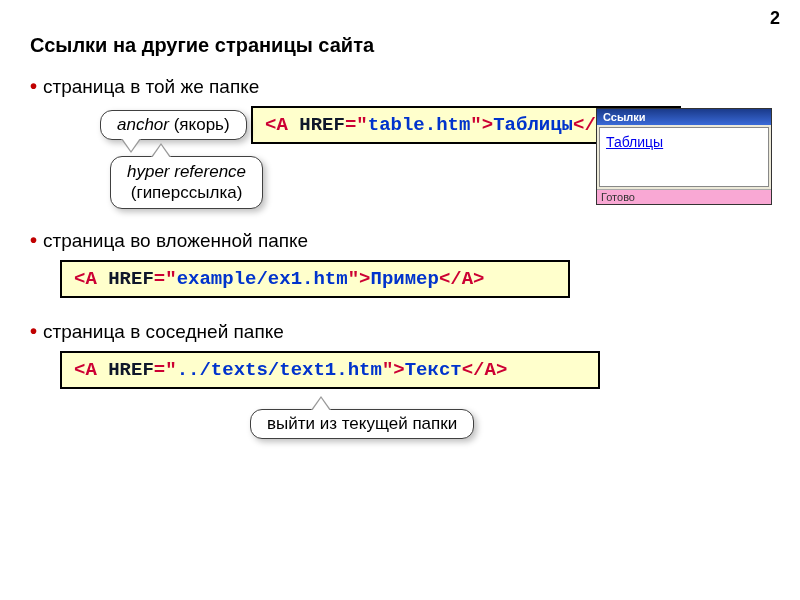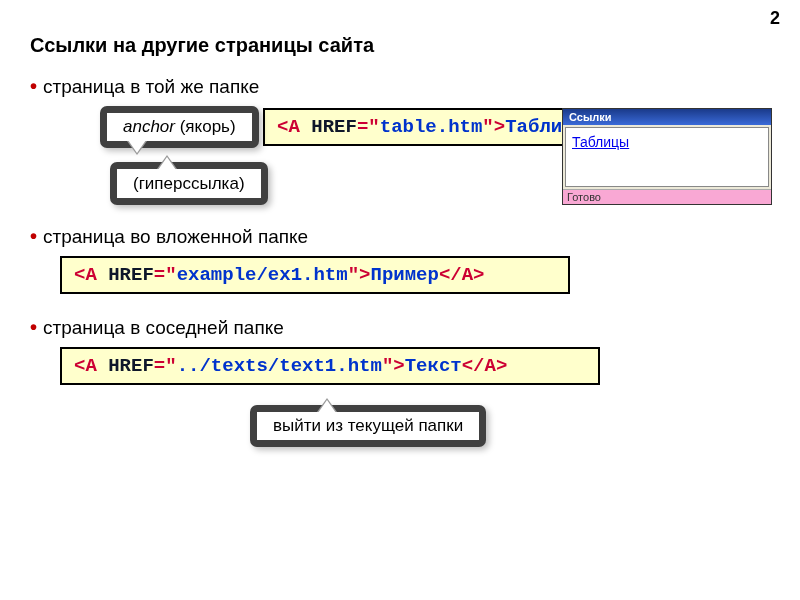--- a/index.html
+++ b/index.html
@@ -32,22 +32,22 @@
       font-weight: bold;
     }
     .section {
       font-size: 19px;
       color: #000;
       margin-bottom: 8px;
     }
     .callout {
       display: inline-block;
       background: #fff;
-      border: 7px solid #404040;
-      border-radius: 7px;
+      border: 1px solid #404040;
+      border-radius: 12px;
       padding: 4px 16px;
       font-style: italic;
       font-size: 17px;
       box-shadow: 3px 3px 6px rgba(0,0,0,0.25);
       position: relative;
     }
     .callout-1 { margin-left: 70px; margin-bottom: 6px; }
     .callout-2 { margin-left: 80px; margin-top: 8px; margin-bottom: 14px; text-align: center; line-height: 1.25;}
     .callout-3 { margin-left: 220px; margin-top: 16px; }
     .callout .line1 { font-style: italic; }
@@ -98,21 +98,21 @@
     .code-box.w2 { margin-left: 30px; width: 510px; }
     .code-box.w3 { margin-left: 30px; width: 540px; }
     .tag-red { color: #cc0033; }
     .tag-green { color: #0f172a; }
     .val-blue { color: #0033cc; }
     .link-blue { color: #0033cc; }
     .window {
       position: absolute;
       right: 28px;
       top: 108px;
-      width: 210px;
+      width: 176px;
       border: 1px solid #333;
       background: #ece9d8;
       font-size: 12px;
     }
     .window .titlebar {
       background: linear-gradient(to bottom, #1a3a8a, #3a6ad8);
       color: #fff;
       font-weight: bold;
       padding: 2px 6px;
       font-size: 11px;
@@ -156,20 +156,21 @@
   <span class="line1">anchor</span><span class="line2"> (якорь)</span>
   <span class="arrow-down" style="left:20px; bottom:-14px;"></span>
 </div>
 
 <div class="code-box w1">
   <span class="tag-red">&lt;A</span><span class="tag-green"> HREF</span><span class="tag-red">="</span><span class="val-blue">table.htm</span><span class="tag-red">"&gt;</span><span class="link-blue">Таблицы</span><span class="tag-red">&lt;/A&gt;</span>
 </div>
 
 <div class="callout callout-2">
   <span class="arrow-up" style="left:40px; top:-14px;"></span>
+  <div class="line1">hyper reference</div>
   <div class="line2">(гиперссылка)</div>
 </div>
 
 <div class="section sec2">
   <span class="bullet">•</span><span>страница во вложенной папке</span>
 </div>
 
 <div class="code-box w2">
   <span class="tag-red">&lt;A</span><span class="tag-green"> HREF</span><span class="tag-red">="</span><span class="val-blue">example/ex1.htm</span><span class="tag-red">"&gt;</span><span class="link-blue">Пример</span><span class="tag-red">&lt;/A&gt;</span>
 </div>

